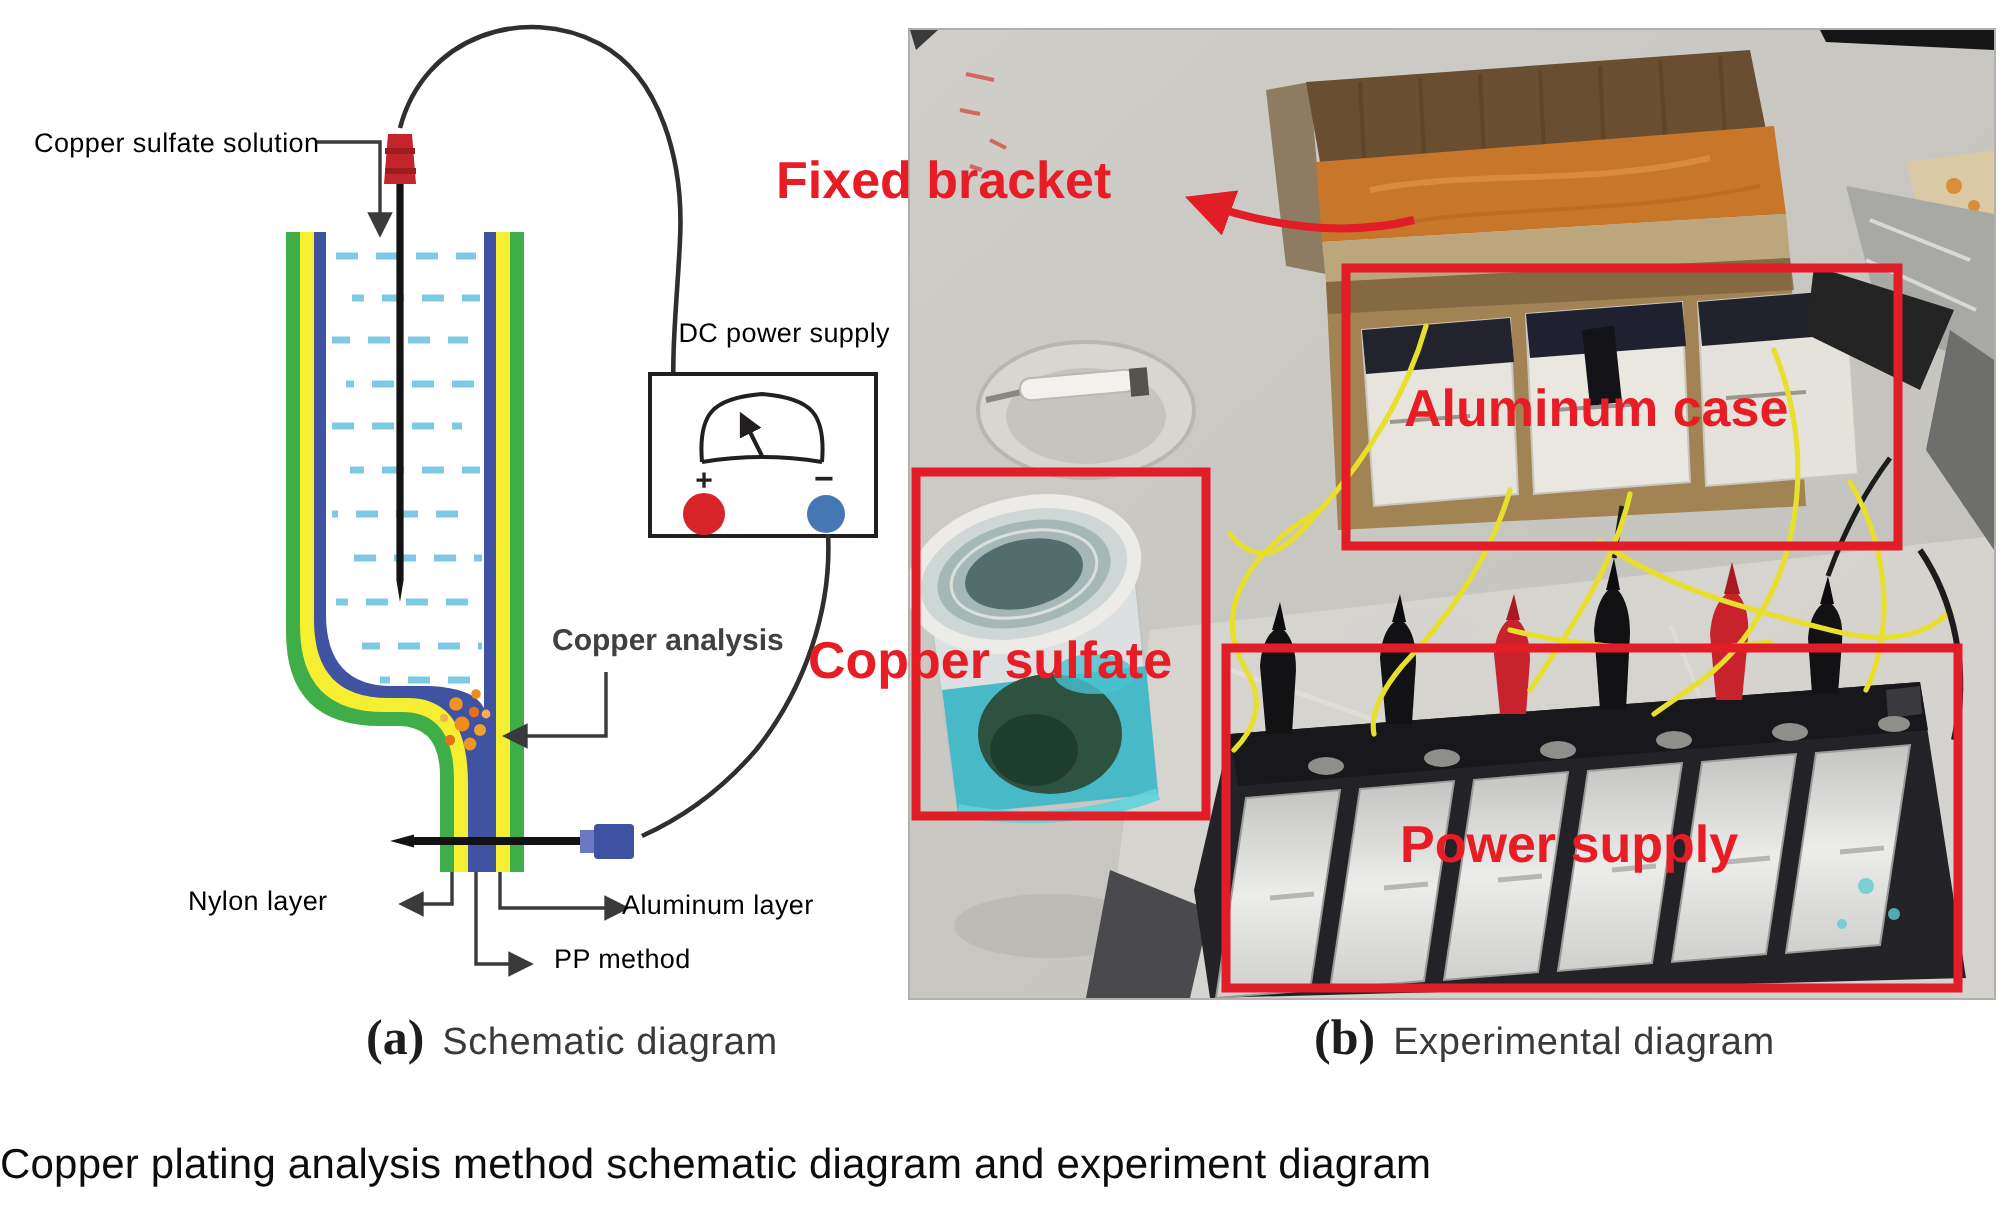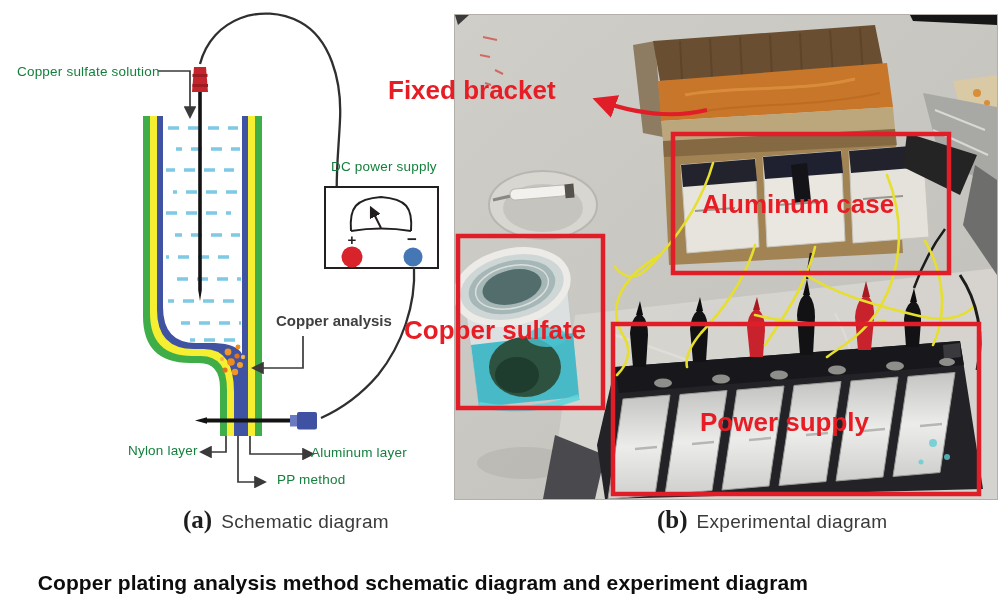--- a/index.html
+++ b/index.html
@@ -1,27 +1,27 @@
 <!DOCTYPE html>
 <html><head>
 <meta charset="utf-8">
 <style>
   html,body{margin:0;padding:0;background:#ffffff;}
   .fig{position:relative;width:1000px;height:611px;background:#ffffff;overflow:hidden;
        font-family:"Liberation Sans",sans-serif;}
   .abs{position:absolute;}
-  .sch-label{font-size:13.5px;color:#15803d;letter-spacing:.2px;white-space:nowrap;}
+  .sch-label{font-size:13.5px;color:#000000;letter-spacing:.2px;white-space:nowrap;}
   .sch-label-bold{font-size:15px;font-weight:700;color:#404040;white-space:nowrap;}
   .photo{position:absolute;left:455px;top:15px;width:542px;height:484px;outline:1px solid #b3b0ab;}
   .red-label{position:absolute;font-size:26px;font-weight:700;color:#e81c24;white-space:nowrap;line-height:1;}
   .caption{position:absolute;display:flex;align-items:baseline;gap:9px;white-space:nowrap;}
   .cap-marker{font-family:"Liberation Serif",serif;font-weight:700;font-size:25px;color:#1d1d1d;}
   .cap-text{font-size:19px;color:#3a3a3a;letter-spacing:.3px;}
-  .fig-title{position:absolute;left:0;top:571px;width:808px;text-align:right;
-             font-size:21px;font-weight:700;color:#0d0d0d;letter-spacing:.1px;}
+  .fig-title{position:absolute;left:0;top:571px;width:808px;text-align:left;
+             font-size:21px;font-weight:400;color:#0d0d0d;letter-spacing:.1px;}
 </style>
 </head>
 <body>
 
 <div class="fig">
 
   <svg class="abs" style="left:0;top:0" width="460" height="545" viewBox="0 0 460 545">
     <defs>
       <marker id="arr" viewBox="0 0 10 10" refX="8.5" refY="5" markerWidth="7.5" markerHeight="7.5" orient="auto-start-reverse">
         <path d="M0,0 L10,5 L0,10 z" fill="#3a3a3a"></path>
@@ -97,23 +97,23 @@
     <g fill="none" stroke="#3a3a3a" stroke-width="1.7">
       <path d="M158,71 L190,71 L190,117" marker-end="url(#arr)"></path>
       <path d="M303,336 L303,368 L253,368" marker-end="url(#arr)"></path>
       <path d="M226,436 L226,452 L201,452" marker-end="url(#arr)"></path>
       <path d="M250,436 L250,454 L313,454" marker-end="url(#arr)"></path>
       <path d="M238,436 L238,482 L265,482" marker-end="url(#arr)"></path>
     </g>
   </svg>
 
   <div class="abs sch-label" style="left:17px;top:64px">Copper sulfate solution</div>
-  <div class="abs sch-label" style="left:331px;top:159px;width:114px;text-align:left">DC power supply</div>
+  <div class="abs sch-label" style="left:331px;top:159px;width:114px;text-align:right">DC power supply</div>
   <div class="abs sch-label-bold" style="left:276px;top:312px">Copper analysis</div>
-  <div class="abs sch-label" style="left:128px;top:443px">Nylon layer</div>
+  <div class="abs sch-label" style="left:94px;top:443px">Nylon layer</div>
   <div class="abs sch-label" style="left:311px;top:445px">Aluminum layer</div>
   <div class="abs sch-label" style="left:277px;top:472px">PP method</div>
 
   <div class="photo">
     <svg width="542" height="484" viewBox="0 0 542 484">
       <defs>
         <linearGradient id="floor" x1="0" y1="0" x2="1" y2="1">
           <stop offset="0" stop-color="#d0cec9"></stop>
             <stop offset="1" stop-color="#c1bfba"></stop>
         </linearGradient>

